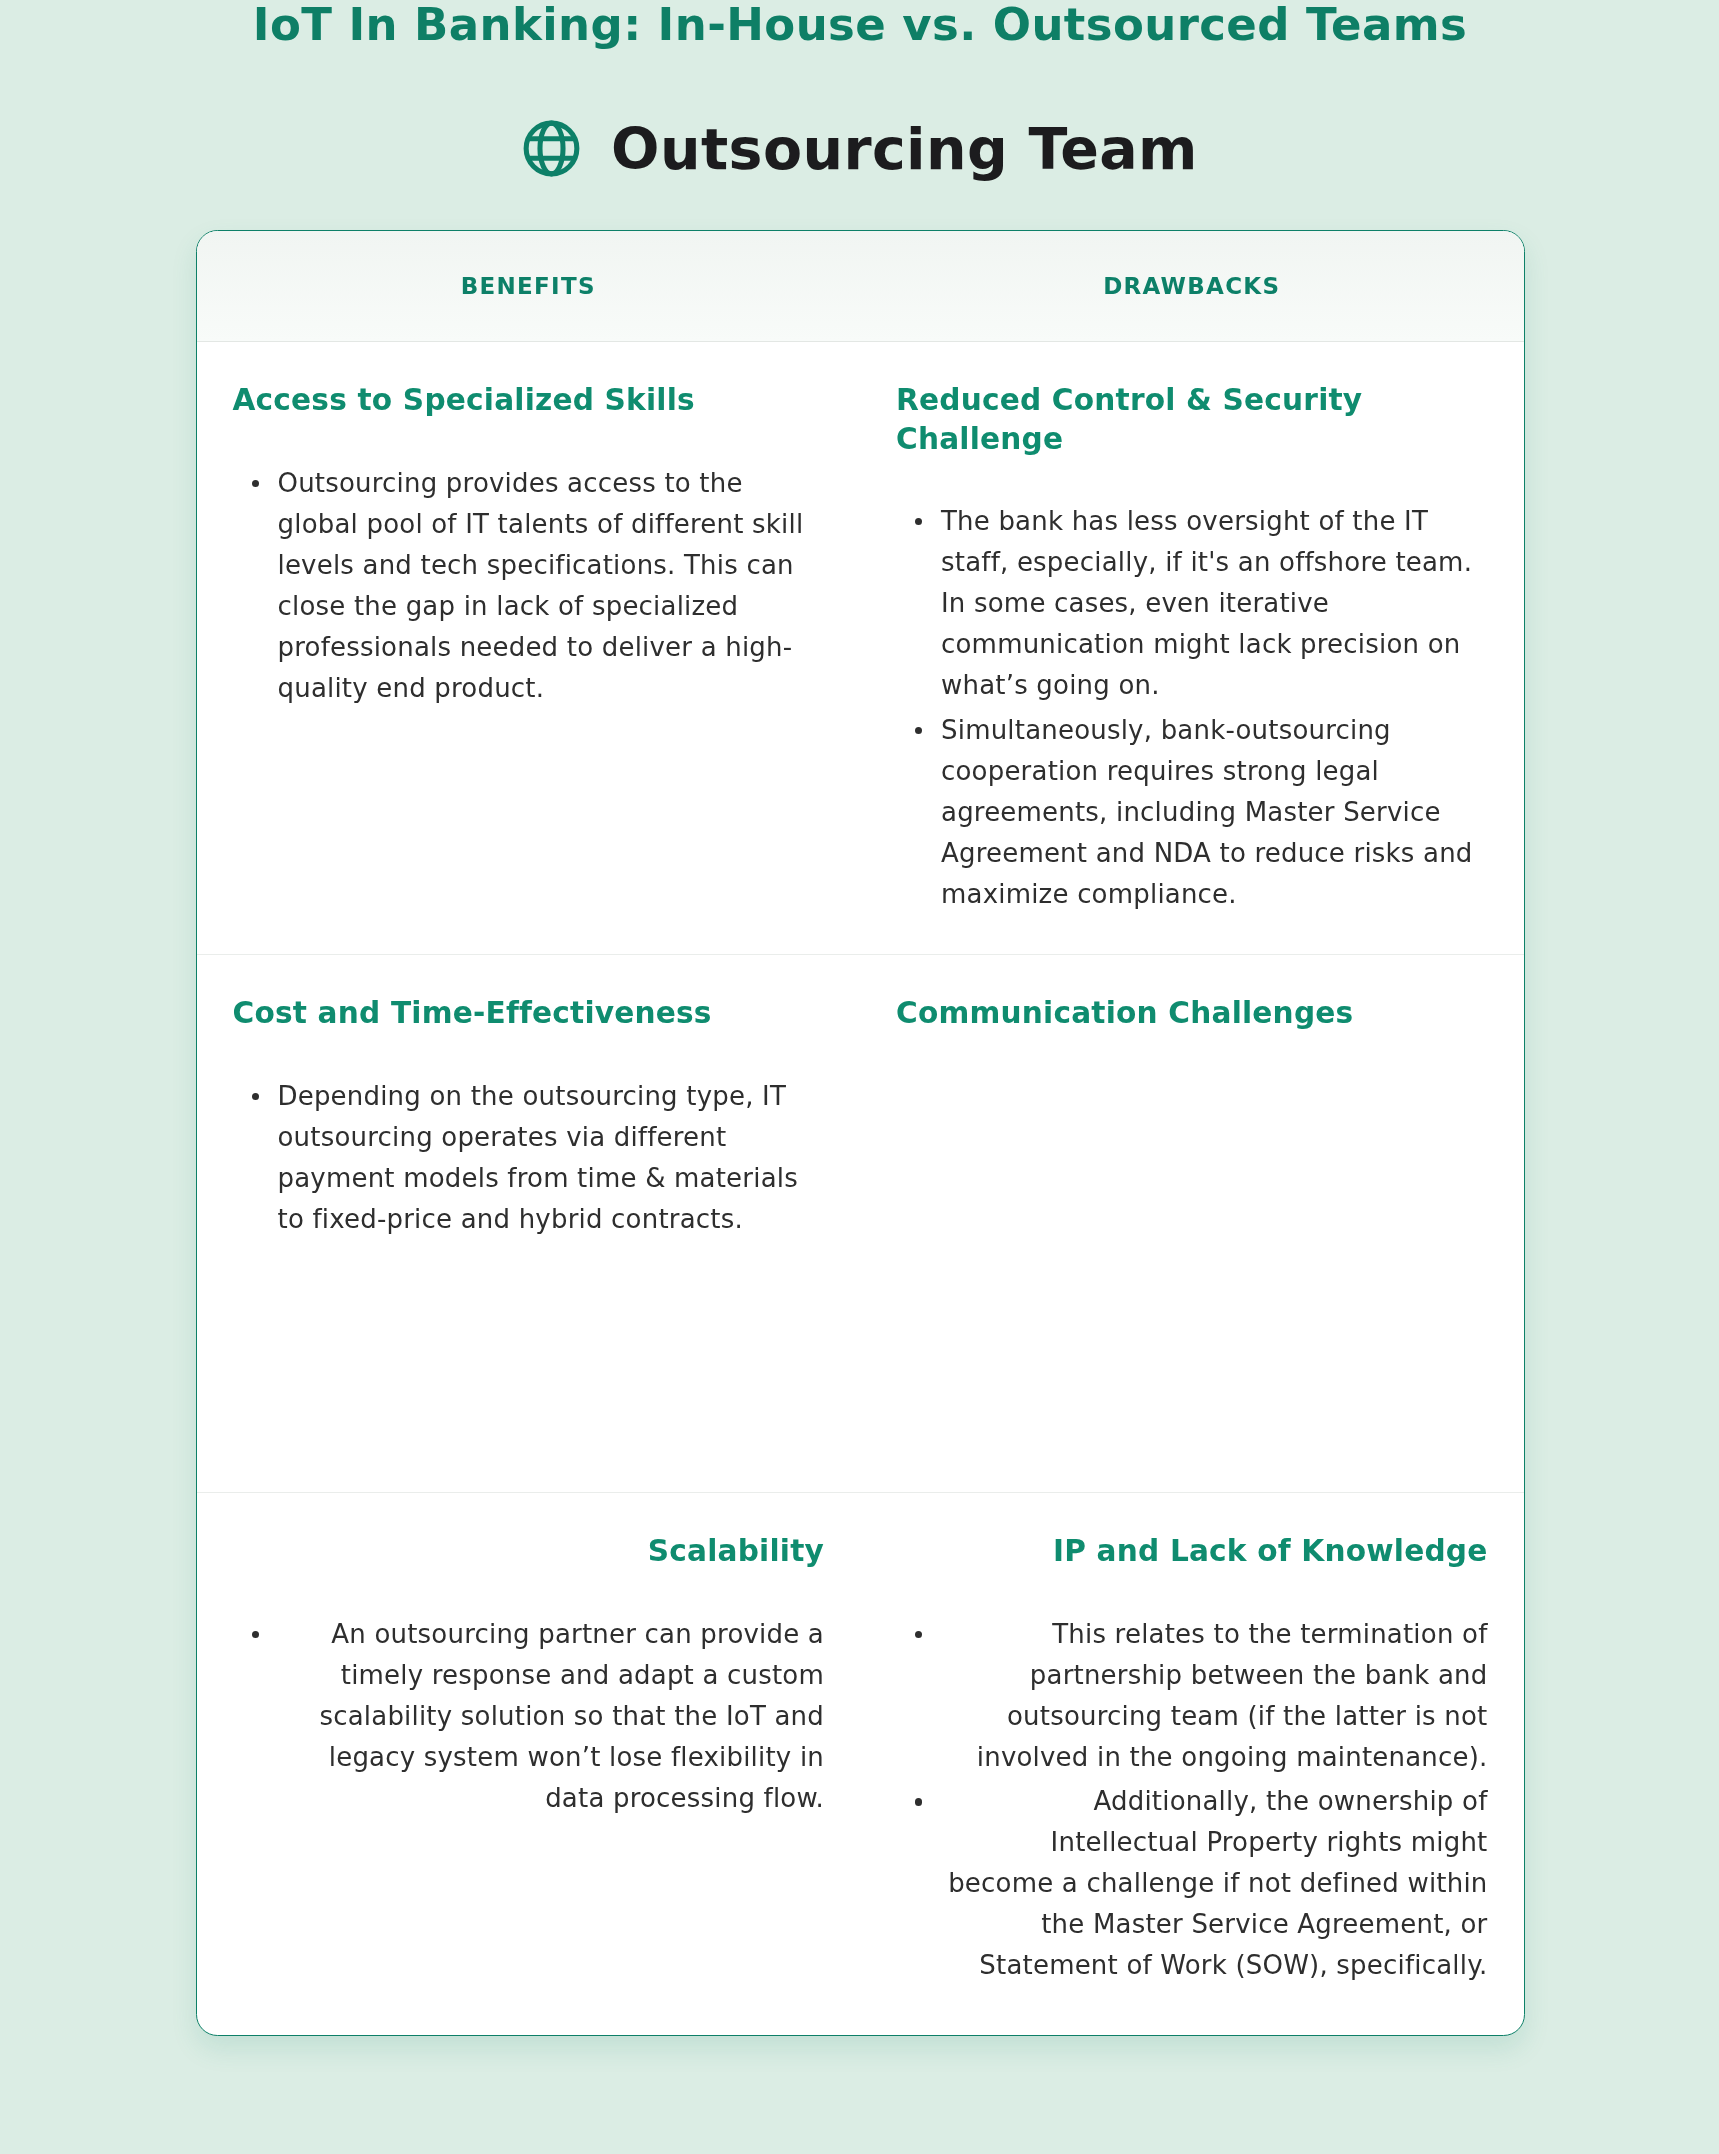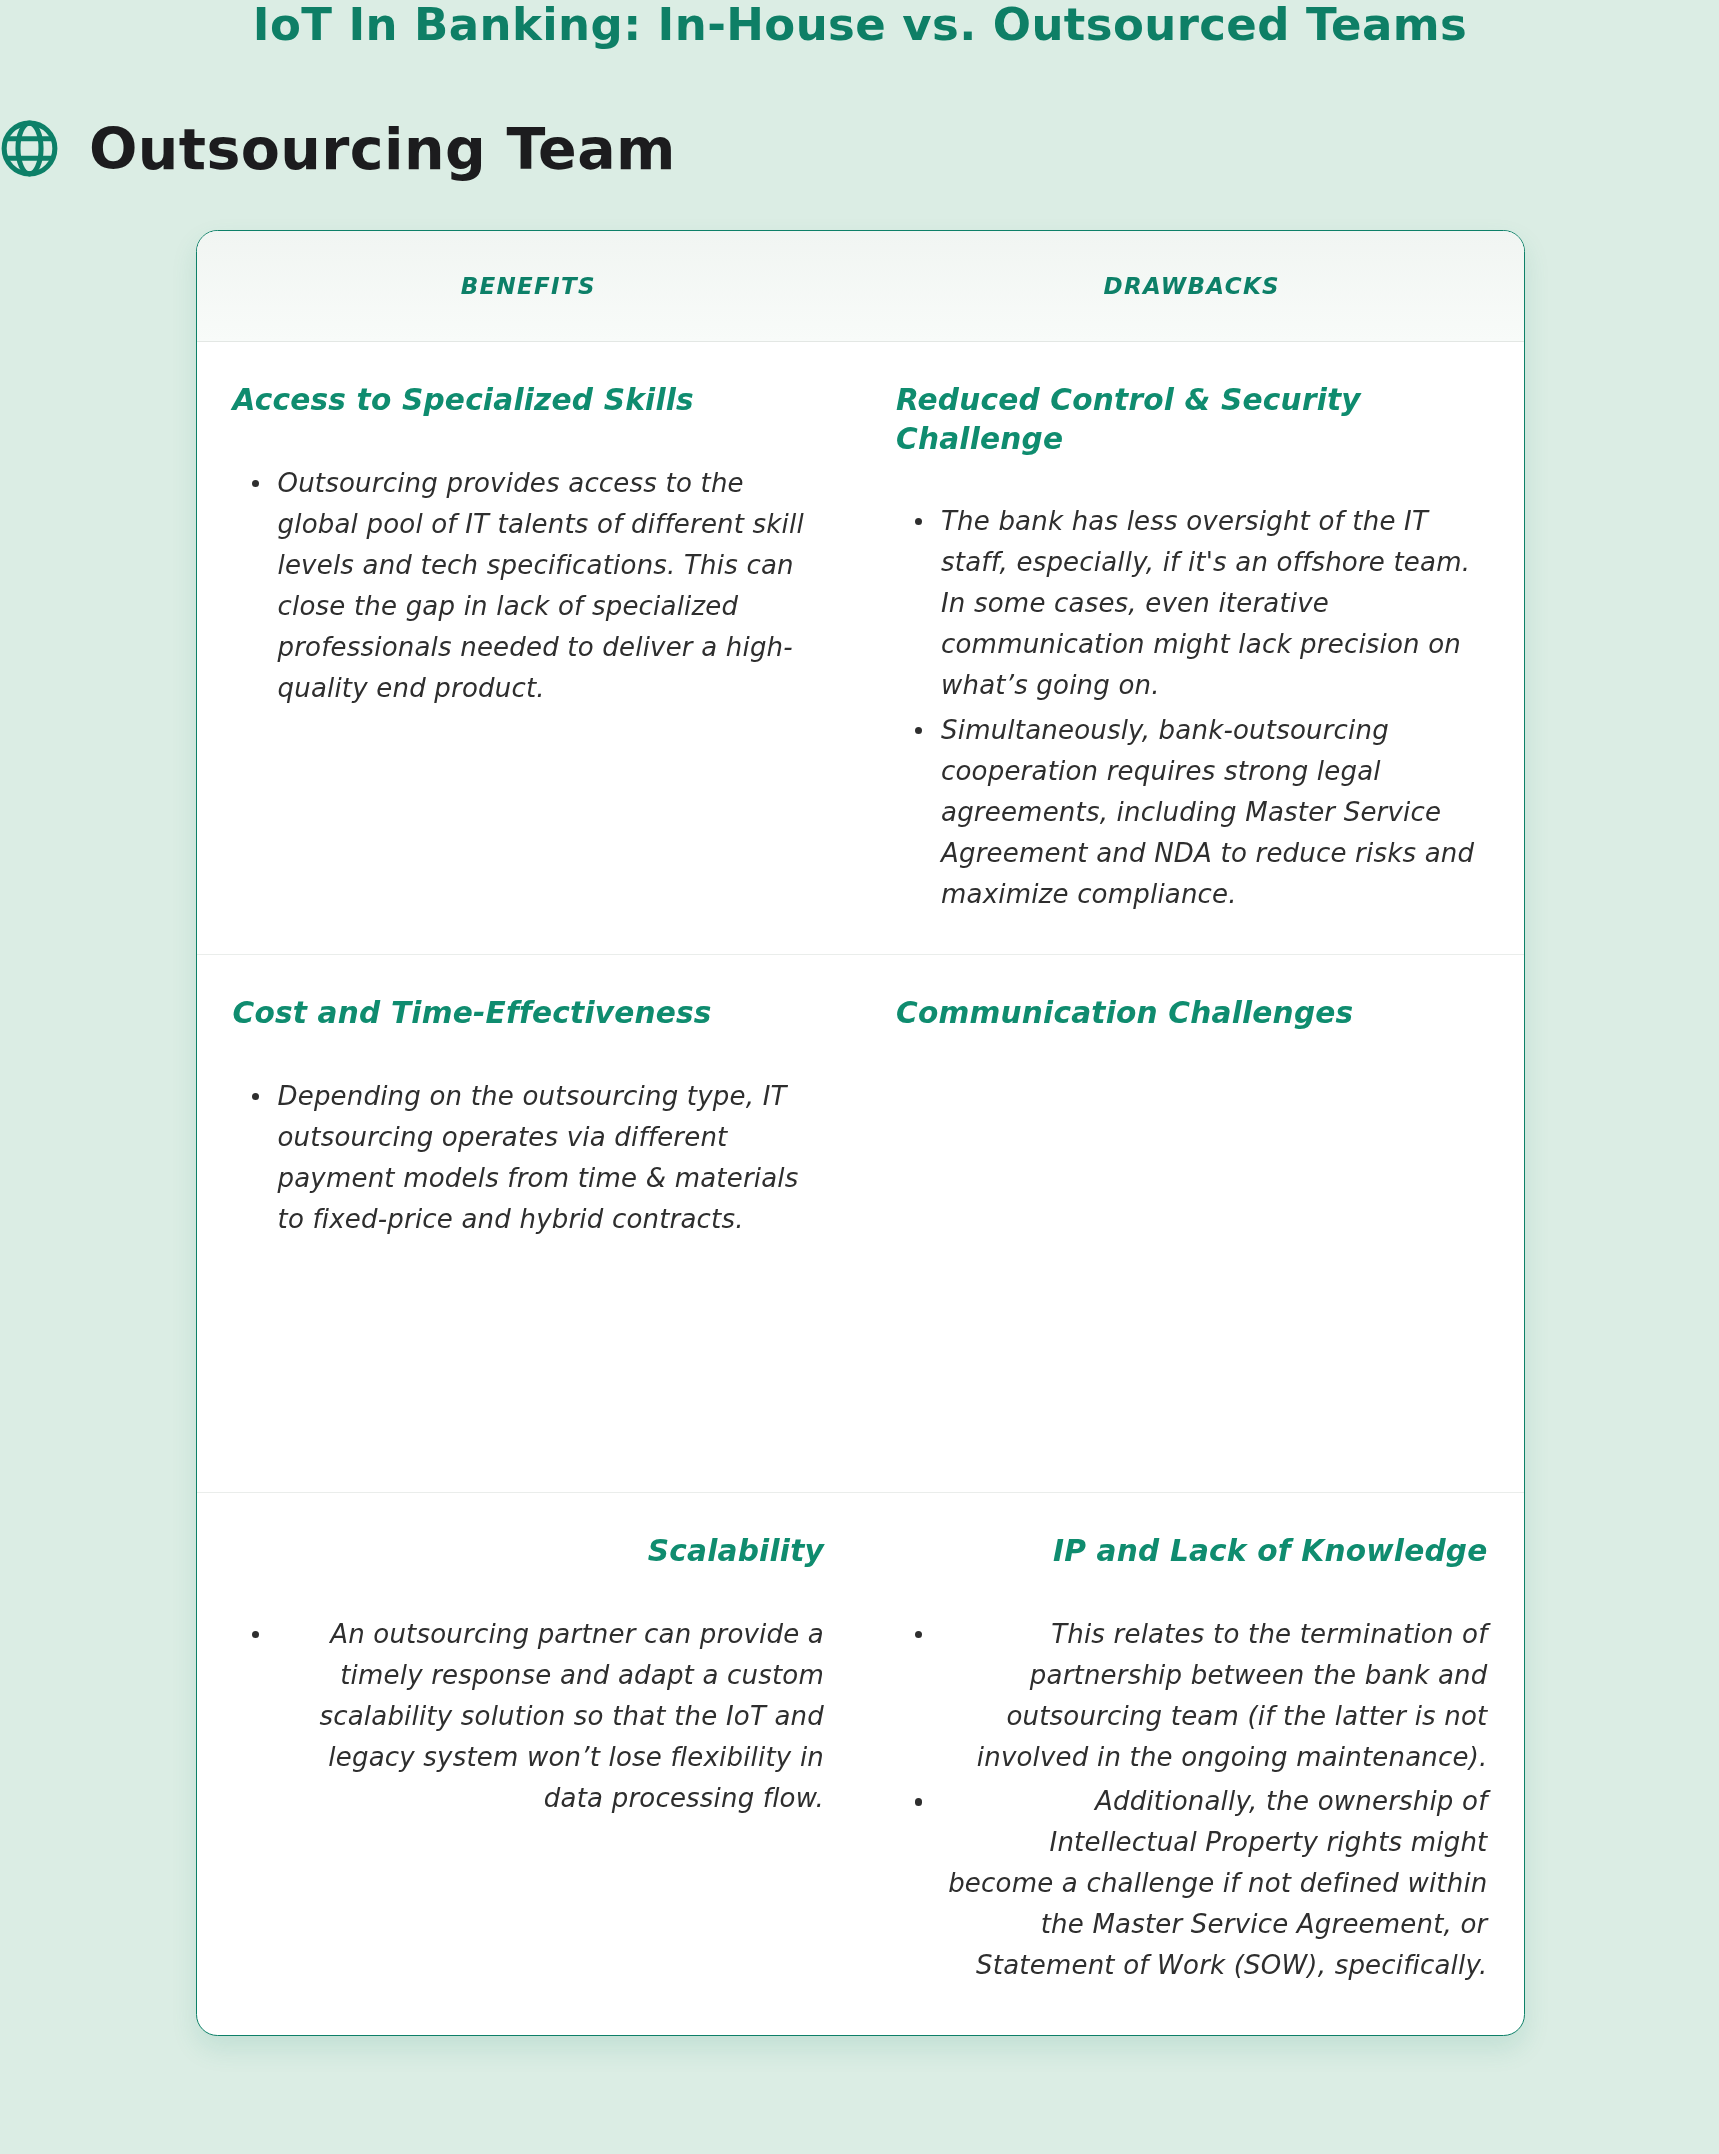--- a/index.html
+++ b/index.html
@@ -17,21 +17,21 @@
     text-align: center;
     font-size: 45px;
     line-height: 1.1;
     font-weight: 700;
     letter-spacing: 0.4px;
     color: #0E7F66;
   }
   .subtitle-row {
     margin-top: 68px;
     display: flex;
-    justify-content: flex-start;
+    justify-content: center;
     align-items: center;
     gap: 30px;
   }
   .globe-icon svg { display: block; }
   .subtitle {
     margin: 0;
     font-size: 57px;
     line-height: 1.1;
     font-weight: 700;
     color: #1C1C1E;
@@ -39,21 +39,20 @@
   }
   .card {
     box-sizing: border-box;
     width: 1329px;
     margin: 50px auto 8px auto;
     background: #FFFFFF;
     border: 1.8px solid #0D8068;
     border-radius: 21.5px;
     overflow: hidden;
     box-shadow: 0 12.5px 27px rgba(13, 128, 104, 0.12);
-    font-style: italic;
   }
   .card-header {
     display: grid;
     grid-template-columns: 1fr 1fr;
     align-items: center;
     height: 110px;
     background: linear-gradient(180deg, #F1F5F2 0%, #F8FBF9 100%);
     border-bottom: 0.9px solid #E3E7E4;
   }
   .header-label {

